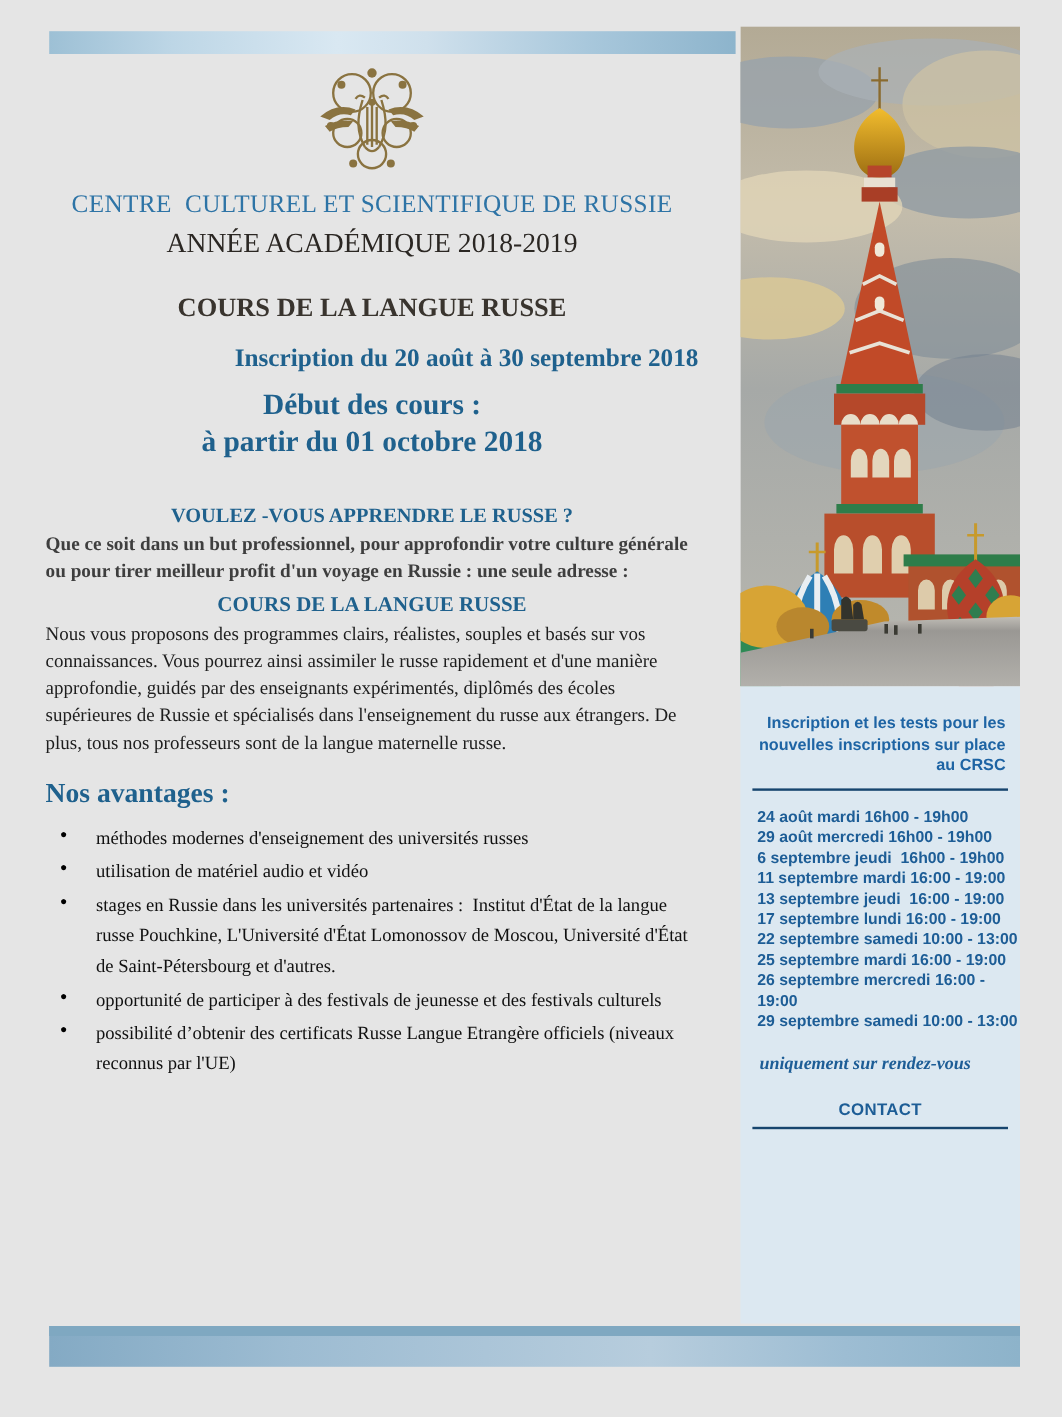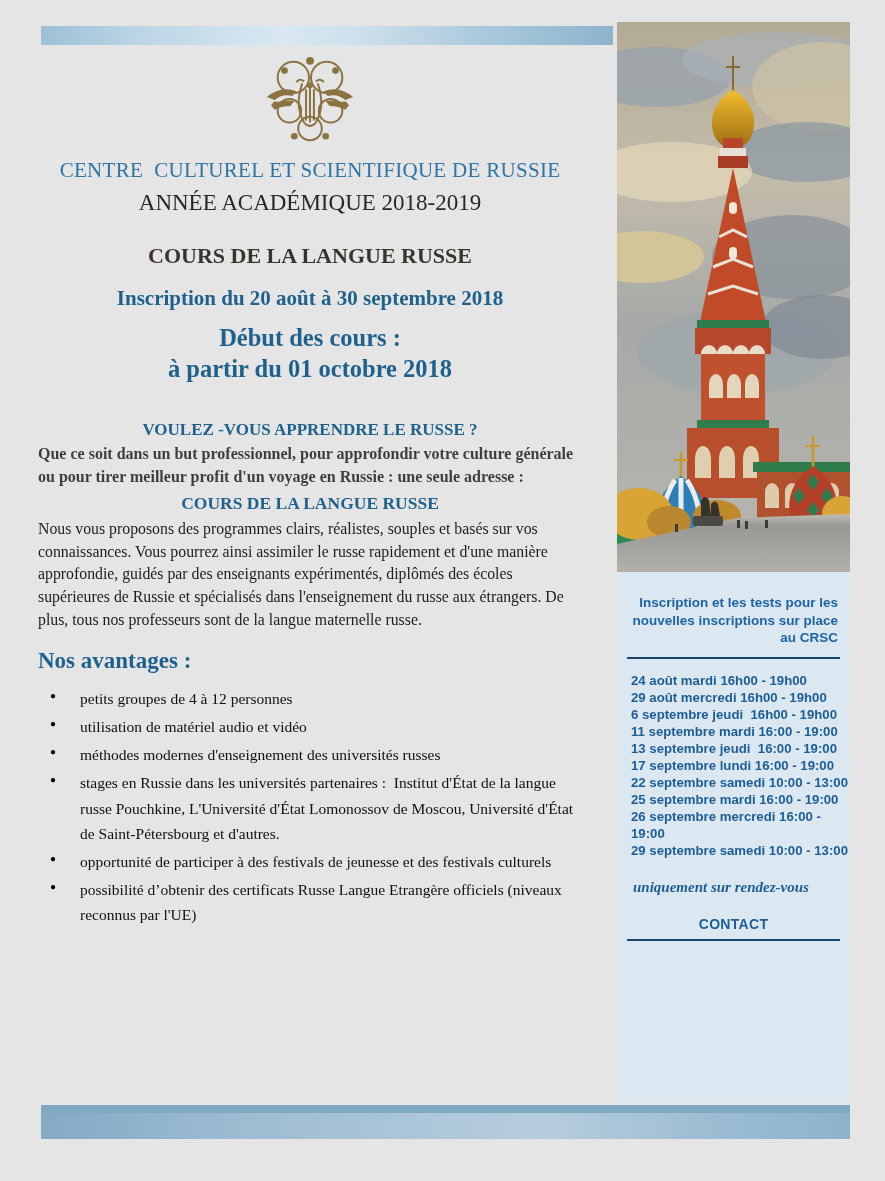--- a/index.html
+++ b/index.html
@@ -12,21 +12,21 @@
   .top-bar{position:absolute;left:41px;top:26px;width:572px;height:19px;
     background:linear-gradient(90deg,#9dc0d5 0%,#bdd6e6 18%,#d9e8f2 42%,#cfe0ec 55%,#a9c8dc 78%,#8db4cc 100%);}
   .bottom-bar{position:absolute;left:41px;top:1105px;width:809px;height:34px;
     background:linear-gradient(180deg,#7fa8c1 0,#7fa8c1 8px,rgba(0,0,0,0) 8px),
                linear-gradient(90deg,#84aac4 0%,#9dbcd2 25%,#abc5d8 45%,#b7cddd 62%,#9dbdd3 82%,#8db3ca 100%);}
   .left-col{position:absolute;left:38px;top:50px;width:544px;}
   .logo-wrap{text-align:center;height:100px;margin-bottom:8px;}
   .org-title{color:var(--title_blue);font-size:21px;text-align:center;white-space:pre-wrap;letter-spacing:.3px;}
   .year-title{color:#2B2723;font-size:23px;text-align:center;margin-top:7px;}
   .course-title{color:var(--dark_heading);font-weight:700;font-size:22px;text-align:center;margin-top:27px;}
-  .inscription{color:var(--accent_blue);font-weight:700;font-size:21px;text-align:center;margin-top:17px;}
+  .inscription{color:var(--accent_blue);font-weight:700;font-size:21px;text-align:right;margin-top:17px;}
   .start-block{color:var(--accent_blue);font-weight:700;font-size:24.5px;text-align:center;line-height:1.25;margin-top:12px;}
   .question{color:var(--accent_blue);font-weight:700;font-size:17px;text-align:center;margin-top:36px;white-space:pre-wrap;}
   .para-bold{color:#3E3E3E;font-weight:700;font-size:16px;line-height:1.42;margin-top:3px;white-space:pre-wrap;}
   .subhead{color:var(--accent_blue);font-weight:700;font-size:17.5px;text-align:center;margin-top:4px;}
   .para{color:#1D1D1D;font-size:15.8px;line-height:1.45;margin-top:4px;white-space:pre-wrap;}
   .adv-head{color:var(--accent_blue);font-weight:700;font-size:23px;text-align:left;margin-top:16px;}
   ul.adv{list-style:none;margin:12px 0 0 0;padding:0 0 0 12px;}
   ul.adv li{position:relative;padding-left:30px;font-size:15.5px;line-height:1.62;margin-bottom:3px;
             color:#101010;white-space:pre-wrap;}
   ul.adv li::before{content:"●";position:absolute;left:0;top:2px;font-size:10px;color:#000;}
@@ -98,25 +98,24 @@
     </div>
 
     <div class="question">VOULEZ -VOUS APPRENDRE LE RUSSE ?</div>
     <div class="para-bold">Que ce soit dans un but professionnel, pour approfondir votre culture générale ou pour tirer meilleur profit d'un voyage en Russie : une seule adresse :</div>
     <div class="subhead">COURS DE LA LANGUE RUSSE</div>
     <div class="para">Nous vous proposons des programmes clairs, réalistes, souples et basés sur vos connaissances. Vous pourrez ainsi assimiler le russe rapidement et d'une manière approfondie, guidés par des enseignants expérimentés, diplômés des écoles supérieures de Russie et spécialisés dans l'enseignement du russe aux étrangers. De plus, tous nos professeurs sont de la langue maternelle russe.</div>
 
     <div class="adv-head">Nos avantages :</div>
     <ul class="adv">
 
-        <li>petits groupes de 4 à 12 personnes</li>
+
+        <li>méthodes modernes d'enseignement des universités russes</li>
 
         <li>utilisation de matériel audio et vidéo</li>
-
-        <li>méthodes modernes d'enseignement des universités russes</li>
 
 
         <li>stages en Russie dans les universités partenaires :  Institut d'État de la langue russe Pouchkine, L'Université d'État Lomonossov de Moscou, Université d'État de Saint-Pétersbourg et d'autres.</li>
 
         <li>opportunité de participer à des festivals de jeunesse et des festivals culturels</li>
 
         <li>possibilité d’obtenir des certificats Russe Langue Etrangère officiels (niveaux reconnus par l'UE)</li>
       </ul>
   </div>
 

